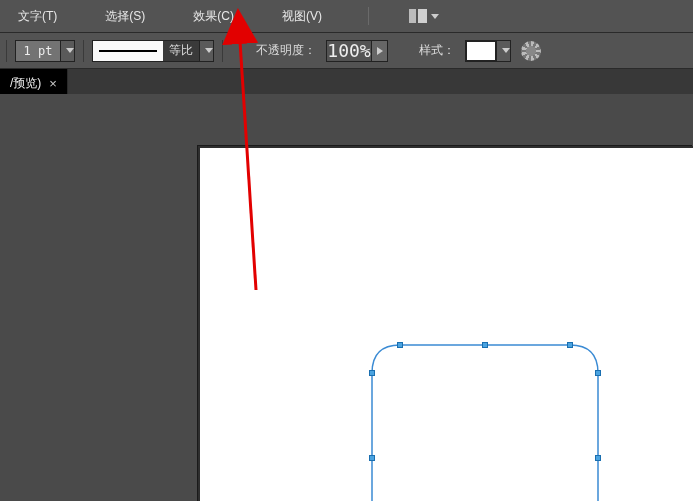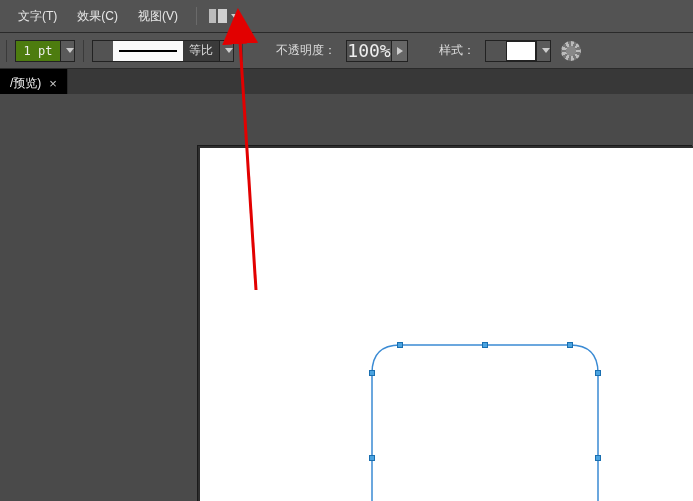--- a/index.html
+++ b/index.html
@@ -15,20 +15,21 @@
   }
 
   
   .menubar {
     height: 22px;
     background: #535353;
     display: flex;
     align-items: center;
     padding: 16px 8px;
     border-bottom: 1px solid #2a2a2a;
+    gap: 28px;
   }
   .menu-item {
     padding: 4px 10px;
     cursor: pointer;
     color: #e8e8e8;
   }
   .menu-divider {
     width: 1px;
     height: 18px;
     background: #6a6a6a;
@@ -70,39 +71,38 @@
     width:1px; height:22px; background:#3a3a3a; margin:0 2px;
   }
   .stroke-width-box {
     display:flex; align-items:center;
     background:#3a3a3a;
     border:1px solid #222;
     height:22px;
   }
   .stroke-width-box input {
     width:44px; height:20px;
-    background:#4d7c0f;
+    background:#737373;
     border:none;
     color:#eee;
     font-family:monospace;
     font-size:12px;
     text-align:center;
     outline:none;
   }
   .dd-btn {
     width:14px; height:20px;
     background:#5a5a5a;
     display:flex;align-items:center;justify-content:center;
     border-left:1px solid #222;
   }
   .dash-select {
     display:flex; align-items:center;
     height:22px;
     border:1px solid #222;
-    padding-left:20px;
   }
   .dash-preview {
     width:70px; height:20px;
     background:#fafafa;
     display:flex; align-items:center; justify-content:center;
   }
   .dash-line { width:58px; height:2px; background:#000;}
   .dash-label {
     padding:0 6px; background:#3a3a3a; color:#ddd; height:20px;
     display:flex;align-items:center;
@@ -199,20 +199,21 @@
     z-index:100;
   }
 
   
 </style>
 </head>
 <body>
 
 <div class="menubar">
   <div class="menu-item">文字(T)</div>
+  <div class="menu-item">选择(S)</div>
   <div class="menu-item">效果(C)</div>
   <div class="menu-item">视图(V)</div>
   <div class="menu-divider"></div>
   <div style="display:flex;align-items:center;">
     <span class="layout-icon">
         <span></span>
         <span></span>
       </span>
     <span class="caret-down"></span>
   </div>

